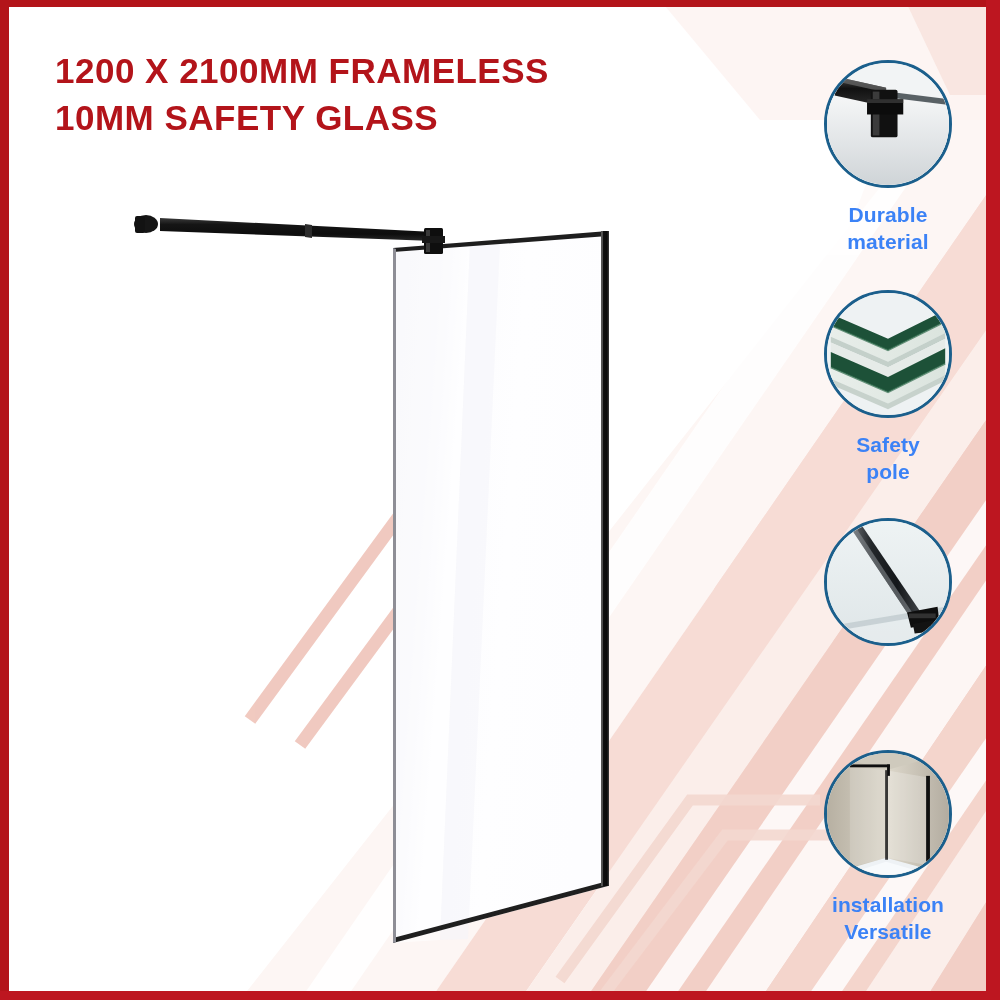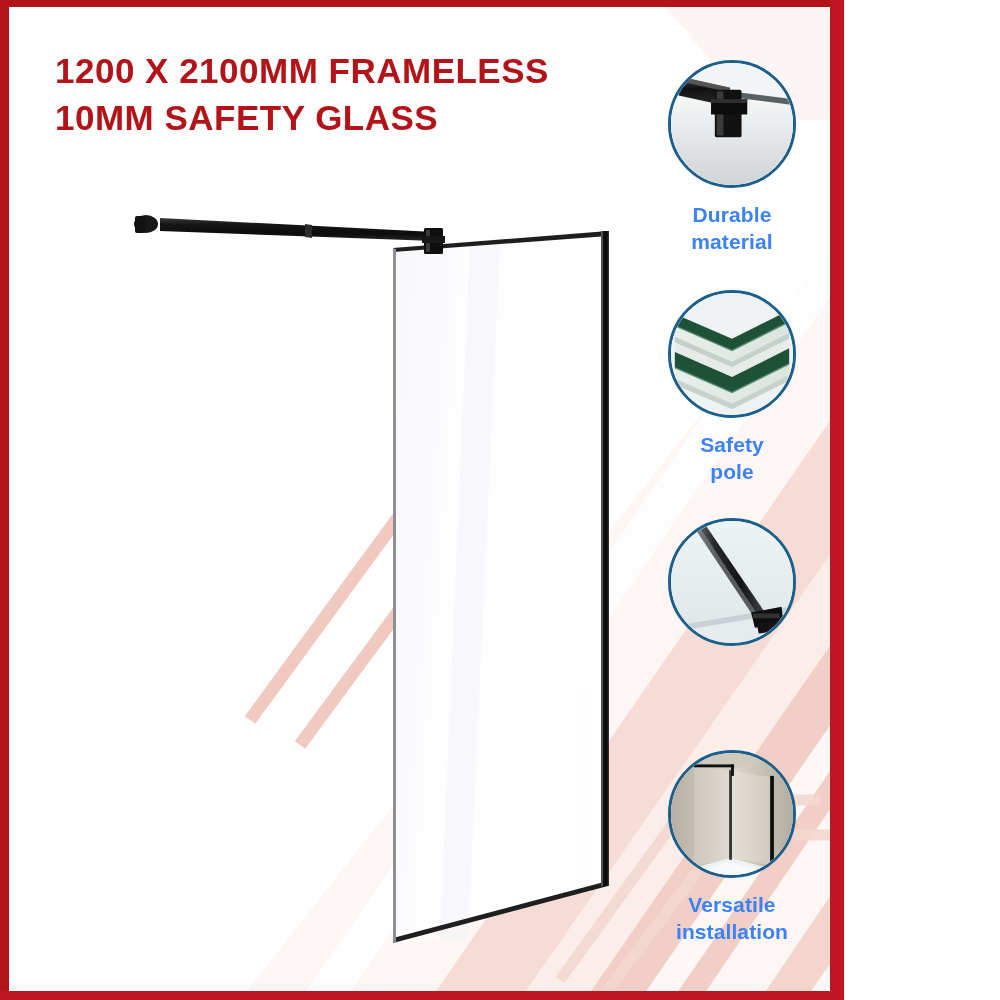--- a/index.html
+++ b/index.html
@@ -8,21 +8,21 @@
   html, body {
     width: 1000px;
     height: 1000px;
     overflow: hidden;
     background: #ffffff;
     font-family: "Liberation Sans", sans-serif;
   }
 
   #canvas {
     position: relative;
-    width: 844px;
+    width: 1000px;
     height: 1000px;
     background: #ffffff;
     overflow: hidden;
   }
 
   
   .frame-left {
     position: absolute; left: 0; top: 0;
     width: 9px; height: 1000px;
     background: #b3141a;
@@ -357,19 +357,19 @@
           <rect x="104" y="24" width="4" height="96" fill="#101010"></rect>
 
           <polygon points="24,14 62,18 62,110 24,120" fill="#ffffff" opacity="0.16"></polygon>
 
           <rect x="24" y="12" width="42" height="3" fill="#0f0f0f"></rect>
           <rect x="63" y="12" width="3" height="12" fill="#0f0f0f"></rect>
           <rect x="61" y="18" width="3" height="94" fill="#1a1a1a" opacity="0.85"></rect>
         </svg>
       </div>
       <div class="feature-label">
+        <div>installation</div>
         <div>Versatile</div>
-        <div>installation</div>
       </div>
     </div>
 
   </div>
 </div>
 
 </body></html>

